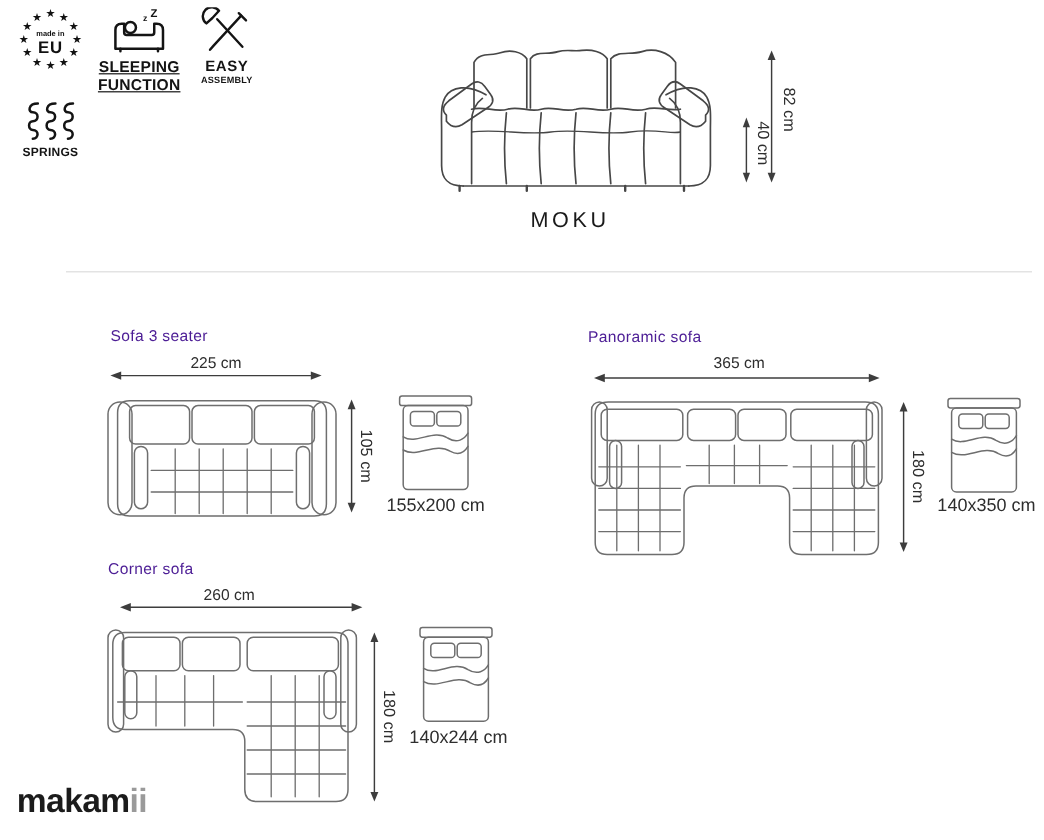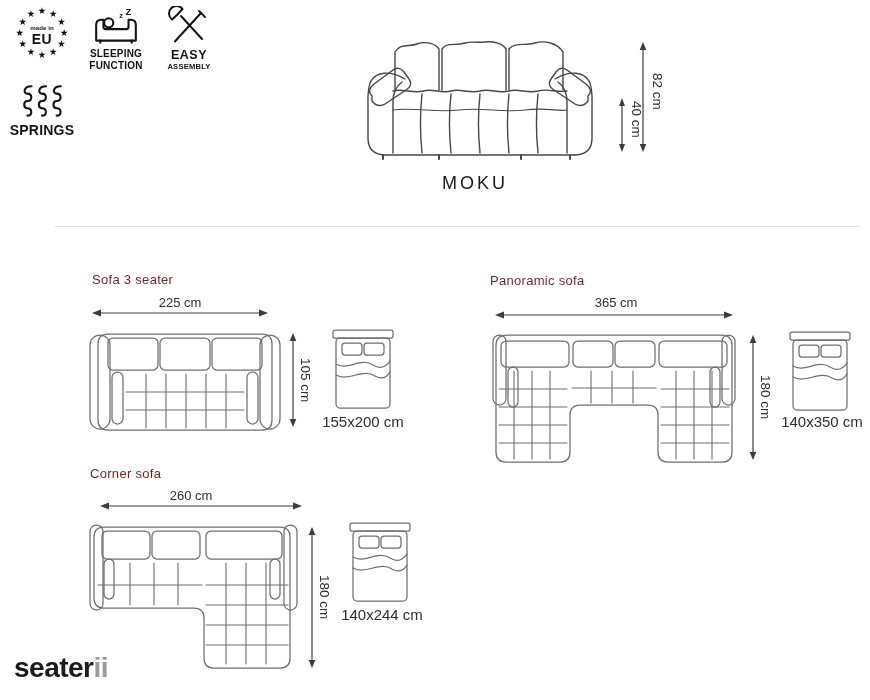--- a/index.html
+++ b/index.html
@@ -7,39 +7,39 @@
     width:870px;height:700px;position:relative;background:#ffffff;
     font-family:"Liberation Sans", sans-serif;overflow:hidden;color:#1a1a1a;
   }
   
   .features{position:absolute;left:8px;top:4px;width:214px;display:grid;
     grid-template-columns:68px 76px 66px;grid-template-rows:78px 80px 62px;
     column-gap:2px;row-gap:0;}
   .feature{display:flex;flex-direction:column;align-items:center;justify-content:flex-start;text-align:center;}
   .feature .ic{display:flex;align-items:center;justify-content:center;}
   .flabel{font-weight:700;color:#141414;line-height:1.18;letter-spacing:.2px;}
-  .fl-9{font-size:10px;} .fl-8{font-size:7.6px;text-align:right;} .fl-11{font-size:10.5px;}
-  .fl-13{font-size:12.5px;letter-spacing:.5px;} .fl-105{font-size:14px;}
+  .fl-9{font-size:13px;text-decoration:underline;} .fl-8{font-size:7.6px;text-align:right;} .fl-11{font-size:10.5px;}
+  .fl-13{font-size:12.5px;letter-spacing:.5px;} .fl-105{font-size:10px;}
   .icon-stroke{stroke:#141414;fill:none;stroke-width:2;stroke-linecap:round;stroke-linejoin:round;}
   .eu-star{font-family:"DejaVu Sans", sans-serif;font-size:9px;fill:#111;text-anchor:middle;}
   .eu-madein{font-size:6px;fill:#111;text-anchor:middle;font-weight:700;}
   .eu-eu{font-size:13.5px;fill:#111;text-anchor:middle;font-weight:700;letter-spacing:.5px;}
   .zee{font-weight:700;fill:#141414;}
   
   .divider{position:absolute;left:55px;top:226px;width:805px;height:1px;background:#dcdcdc;}
   
   .draw{stroke:#6e6e6e;fill:none;stroke-width:1.25;stroke-linecap:round;stroke-linejoin:round;}
   .drawdark{stroke:#474747;fill:none;stroke-width:1.4;stroke-linecap:round;stroke-linejoin:round;}
   .arrowline{stroke:#3d3d3d;stroke-width:1.2;}
   .arrowhead{fill:#3d3d3d;stroke:none;}
   
   .dim{position:absolute;font-size:13px;color:#2e2e2e;text-align:center;}
   .dim-v{position:absolute;font-size:13.5px;color:#2e2e2e;writing-mode:vertical-rl;}
   .bedsize{position:absolute;font-size:15px;color:#2e2e2e;text-align:center;}
-  .sec-title{position:absolute;font-size:13px;color:#7f1d1d;letter-spacing:.3px;}
+  .sec-title{position:absolute;font-size:13px;color:#4c1d95;letter-spacing:.3px;}
   .moku-name{position:absolute;left:395px;top:173px;width:160px;text-align:center;
     font-size:18px;font-weight:400;letter-spacing:3px;color:#1a1a1a;}
   .section{position:absolute;}
   .secsvg{position:absolute;left:0;}
   
   .logo{position:absolute;left:14px;top:652px;font-size:28px;font-weight:700;letter-spacing:-.5px;color:#1b1b1b;}
   .logo .lt{color:#9a9a9a;}
 </style>
 </head>
 <body>
@@ -270,13 +270,13 @@
       <rect x="9" y="13" width="20" height="12" rx="3"></rect>
       <rect x="31" y="13" width="20" height="12" rx="3"></rect>
       <path d="M3,34 C14,41 28,27 40,35 C48,40 54,36 57,31"></path>
       <path d="M3,45 C15,52 30,38 42,46 C49,50 54,47 57,42"></path>
     </g>
   </svg>
   <div class="dim-v" style="left:232px;top:115px">180 cm</div>
   <div class="bedsize" style="left:247px;top:146px;width:100px">140x244 cm</div>
 </div>
 
-<div class="logo"><span>seater</span><span class="lt">ii</span></div>
+<div class="logo"><span>makam</span><span class="lt">ii</span></div>
 
 </body></html>

